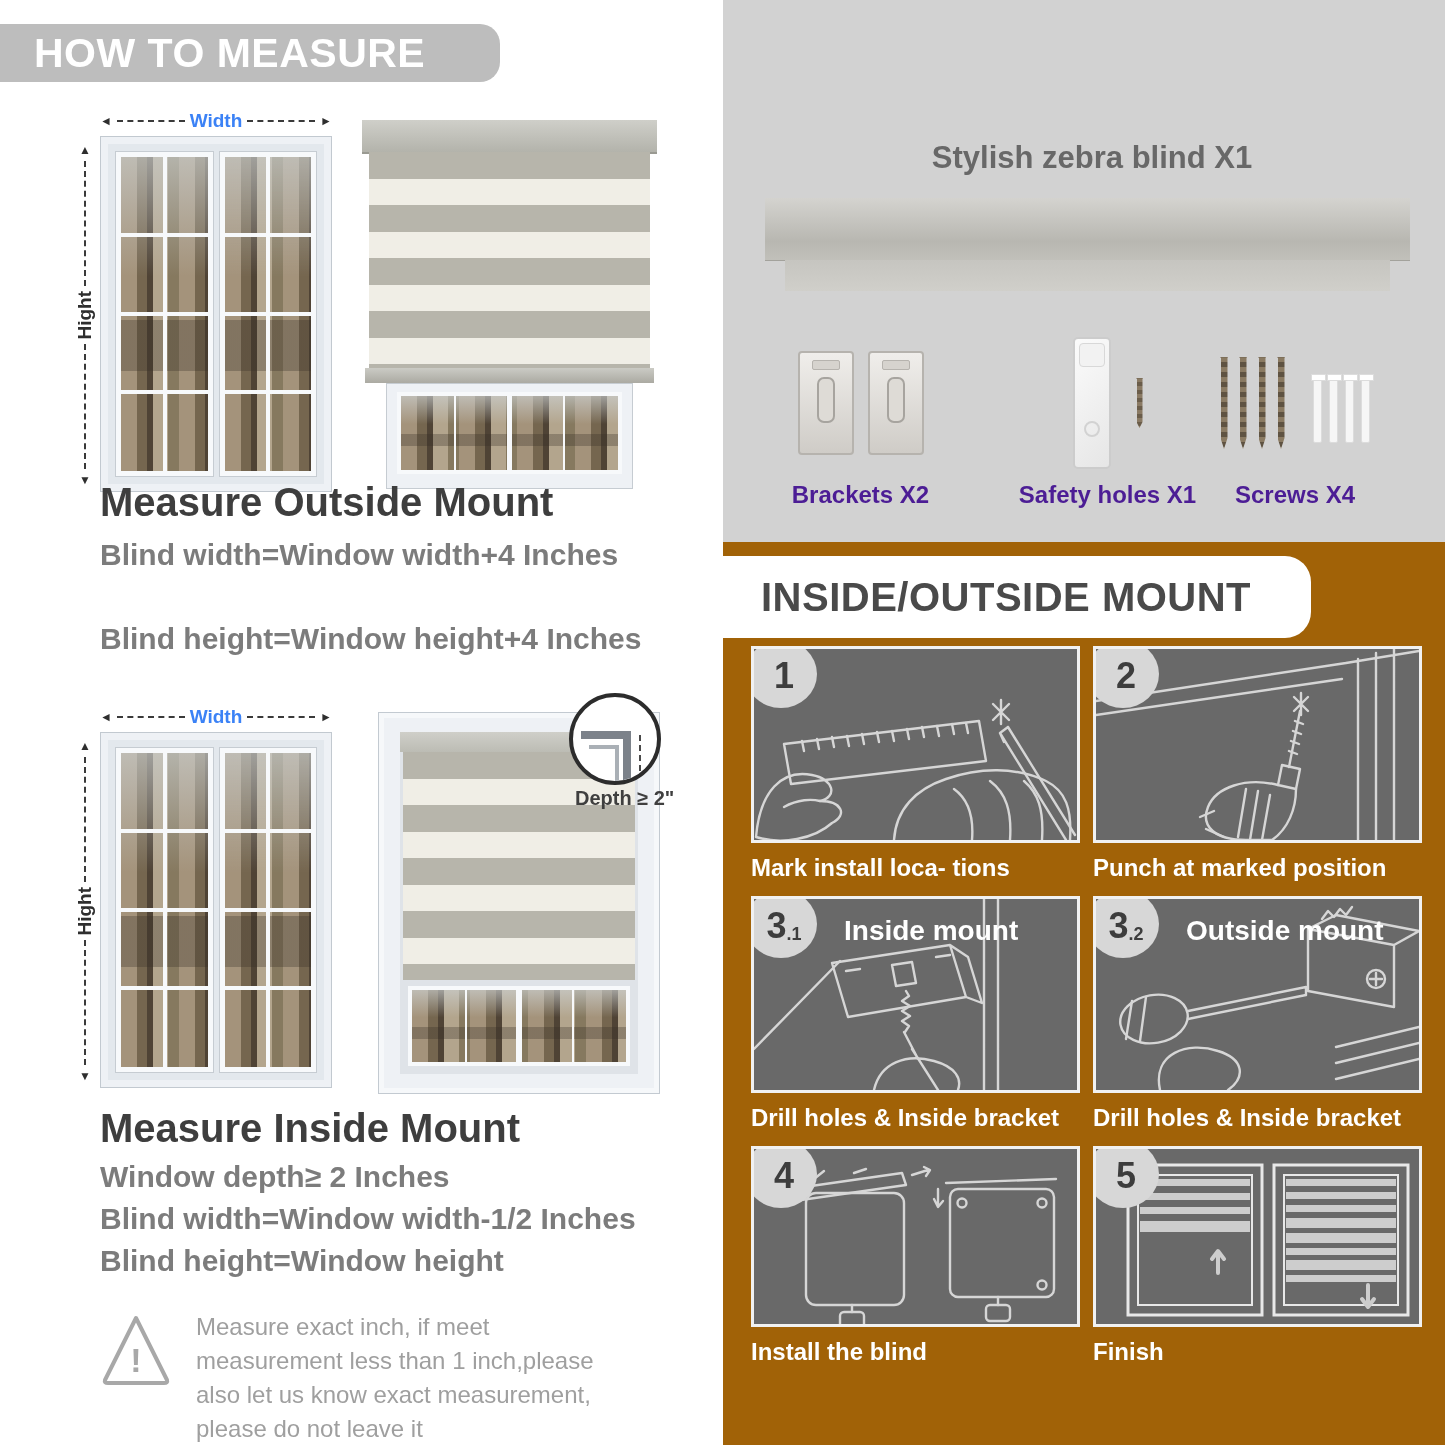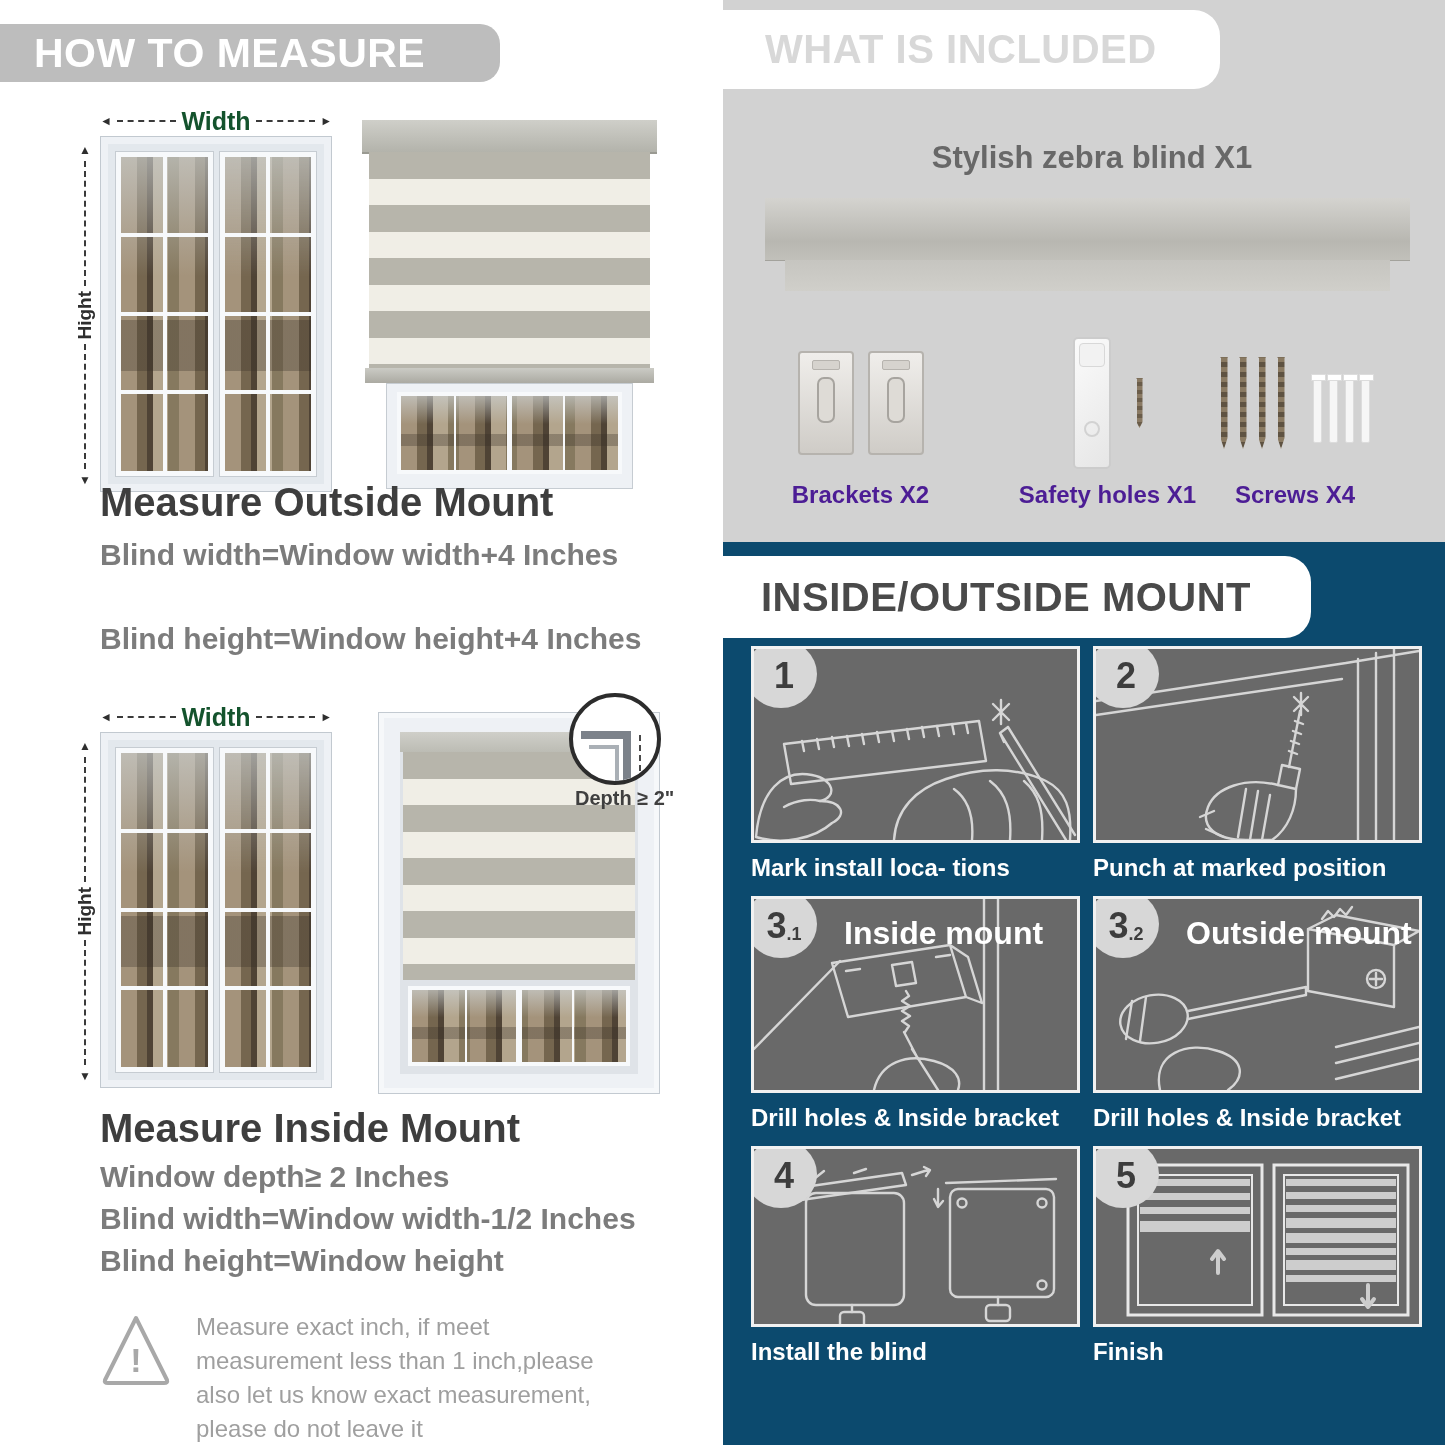--- a/index.html
+++ b/index.html
@@ -14,21 +14,21 @@
 
   .section-title{position:absolute;left:100px;font-size:40px;font-weight:bold;color:#3e3e3e;white-space:nowrap;}
   .section-line{position:absolute;left:100px;font-size:30px;font-weight:bold;color:#7c7c7c;white-space:nowrap;}
 
   
   .win-fig{position:absolute;width:258px;height:382px;}
   .measure-w{position:absolute;top:0;left:26px;right:0;height:22px;display:flex;align-items:center;gap:5px;}
   .measure-w .dash{flex:1;height:0;border-top:2px dashed #3a3a3a;}
   .measure-h{position:absolute;left:0;top:34px;bottom:6px;width:22px;display:flex;flex-direction:column;align-items:center;gap:5px;}
   .measure-h .dashv{flex:1;width:0;border-left:2px dashed #3a3a3a;}
-  .mlabel{font-size:25px;font-weight:bold;color:#14532d;}
+  .mlabel{font-size:19px;font-weight:bold;color:#3b82f6;}
   .mlabel-v{writing-mode:vertical-rl;transform:rotate(180deg);font-size:19px;font-weight:bold;color:#2e2e2e;}
   .arr{font-size:12px;color:#2e2e2e;line-height:1;}
   .winbox{position:absolute;left:26px;top:26px;right:0;bottom:0;background:#e3e8ed;
     border:1px solid #c2c9d0;box-shadow:inset 0 0 0 7px #eef1f5;padding:15px;display:flex;gap:7px;}
   .sash{flex:1;position:relative;border:5px solid #f7f9fb;outline:1px solid #c6ccd2;overflow:hidden;}
   .photo{background-color:#8d7f6c;background-image:
     linear-gradient(180deg,rgba(205,210,211,.65),rgba(205,210,211,0) 38%),
     linear-gradient(180deg,transparent 52%,rgba(52,44,36,.30) 52%,rgba(52,44,36,.30) 68%,transparent 68%),
     repeating-linear-gradient(90deg,#a4937b 0 16px,#75664f 16px 26px,#4f4335 26px 32px,#b3a58d 32px 47px,#86795f 47px 58px);}
   .muntins::after{content:"";position:absolute;inset:0;background-image:
@@ -98,34 +98,34 @@
   .mini-screw::before{content:"";position:absolute;left:-4px;top:-5px;width:14px;height:6px;background:#7d6f5a;border-radius:2px;}
   .screw{width:7px;height:92px;background:repeating-linear-gradient(180deg,#8a7a62 0 5px,#5f5342 5px 10px);
     position:relative;clip-path:polygon(0 0,100% 0,100% 88%,50% 100%,0 88%);}
   .screw::before{content:"";position:absolute;left:-4px;top:-6px;width:15px;height:7px;background:#7d6f5a;border-radius:2px;}
   .anchor{width:9px;height:66px;background:#f6f6f6;border:1px solid #dcdcdc;border-radius:2px;position:relative;}
   .anchor::before{content:"";position:absolute;left:-3px;top:-4px;width:13px;height:5px;background:#fff;border:1px solid #dcdcdc;}
   .screw-row{display:flex;gap:12px;align-items:flex-start;}
   .anchor-row{display:flex;gap:7px;align-items:flex-start;margin-left:14px;margin-top:14px;}
 
   
-  .panel-bottom{position:absolute;left:723px;top:542px;width:722px;height:903px;background:#0c4a6e;}
+  .panel-bottom{position:absolute;left:723px;top:542px;width:722px;height:903px;background:#a16207;}
   .bar-mount{position:absolute;top:14px;left:0;width:588px;height:82px;background:#fff;
     border-radius:0 26px 26px 0;display:flex;align-items:center;padding-left:38px;
     font-size:40px;font-weight:bold;color:#4a4a4a;letter-spacing:.5px;}
   .steps-grid{position:absolute;top:104px;left:28px;display:grid;
     grid-template-columns:329px 329px;column-gap:13px;row-gap:14px;}
   .tile{position:relative;height:197px;border:3px solid #f1f1f1;overflow:hidden;background:#696969;}
   .tile.short{height:181px;}
   .tile svg{position:absolute;inset:0;}
   .badge{position:absolute;top:-9px;left:-9px;width:72px;height:68px;background:#d7d7d7;
     border-radius:50%;display:flex;align-items:center;justify-content:center;
     font-weight:bold;color:#3d3d3d;font-size:36px;padding-top:4px;padding-left:6px;}
   .badge .sub{font-size:18px;margin-top:16px;}
-  .tile-label{position:absolute;top:16px;left:90px;font-size:32px;font-weight:bold;color:#fff;}
+  .tile-label{position:absolute;top:16px;left:90px;font-size:28px;font-weight:bold;color:#fff;}
   .caption{margin-top:11px;font-size:24px;font-weight:bold;color:#fff;white-space:nowrap;}
   .lineart{stroke:#d6d6d6;stroke-width:2.4;fill:none;stroke-linecap:round;stroke-linejoin:round;}
 </style>
 </head>
 <body>
 
 <div class="stage">
 
   <div class="left-header">
     <span>HOW TO MEASURE</span>
@@ -207,23 +207,20 @@
 
   <div class="warn">
     <svg width="72" height="78" viewBox="0 0 72 78">
       <path d="M36 8 L67 70 Q68 73 64 73 L8 73 Q4 73 5 70 Z" fill="none" stroke="#a8a8a8" stroke-width="4" stroke-linejoin="round"></path>
       <text x="36" y="62" text-anchor="middle" font-size="34" font-weight="bold" fill="#a8a8a8" font-family="Liberation Sans, sans-serif">!</text>
     </svg>
     <div class="warn-text">Measure exact inch, if meet measurement less than 1 inch,please also let us know exact measurement, please do not leave it</div>
   </div>
 
   <div class="panel-top">
-    <div class="bar-included">
-      <span>WHAT IS INCLUDED</span>
-    </div>
     <div class="product-label">Stylish zebra blind X1</div>
     <div class="rail-main"></div>
     <div class="rail-sub"></div>
 
     <div class="inc-col" style="left:35px;width:205px;">
       <div class="inc-art">
         <div class="bracket"></div>
         <div class="bracket"></div>
       </div>
       <div class="inc-label">Brackets X2</div>

